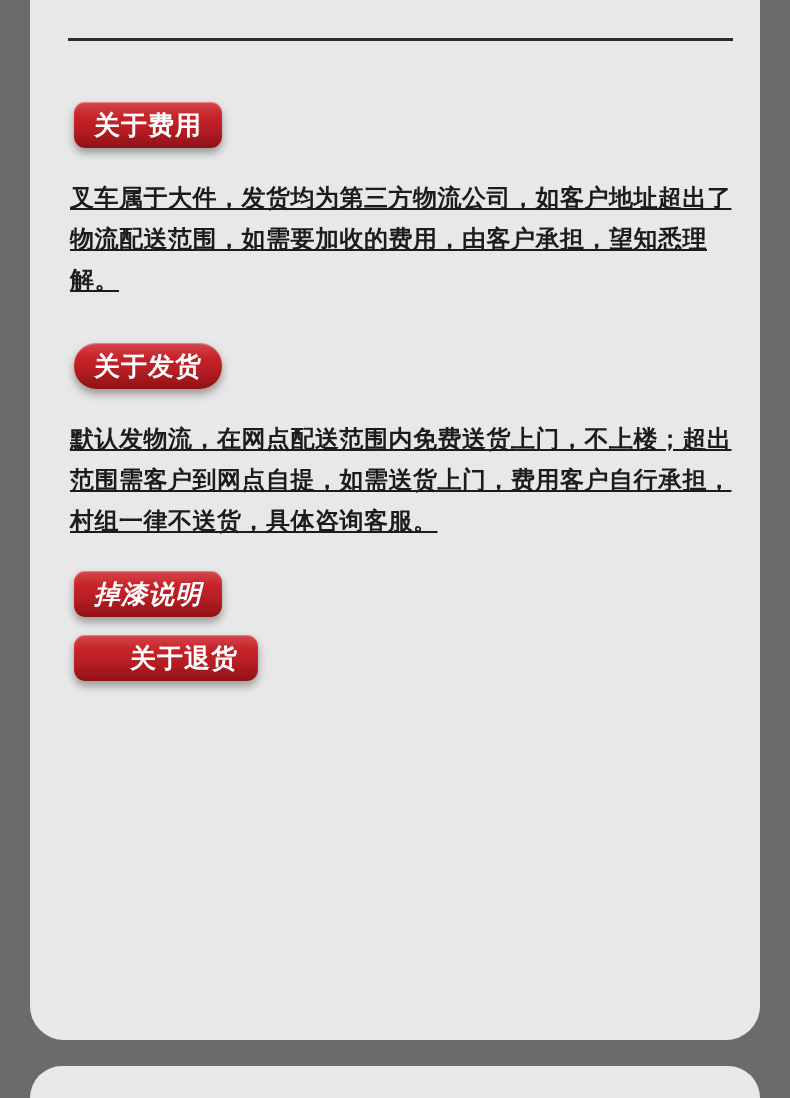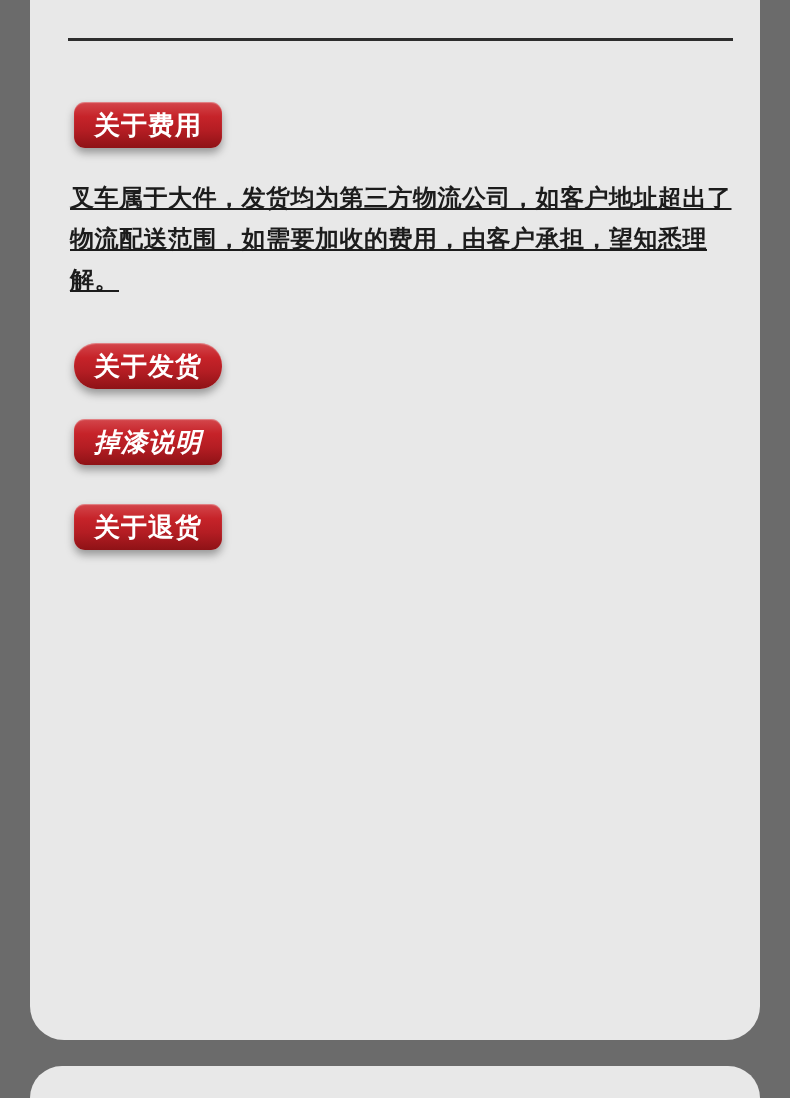--- a/index.html
+++ b/index.html
@@ -52,21 +52,21 @@
     font-weight: bold;
     font-size: 26px;
     letter-spacing: 1px;
     display: flex;
     align-items: center;
     justify-content: center;
   }
   .badge-1 { margin-top: 61px; }
   .badge-2 { margin-top: 43px; border-radius: 22px; }
   .badge-3 { margin-top: 30px; font-style: italic; }
-  .badge-4 { margin-top: 39px; }
+  .badge-4 { margin-top: 18px; padding-left: 36px; }
   .body-text {
     margin: 29px 26px 0 40px;
     font-size: 24px;
     line-height: 41px;
     font-weight: bold;
     color: #1c1c1c;
     letter-spacing: 0.5px;
     text-align: left;
     text-decoration: underline;
   }
@@ -80,20 +80,21 @@
 
     <div class="divider"></div>
 
     <div class="section">
       <div class="badge badge-1">关于费用</div>
       <p class="body-text">叉车属于大件，发货均为第三方物流公司，如客户地址超出了物流配送范围，如需要加收的费用，由客户承担，望知悉理解。</p>
     </div>
 
     <div class="section">
       <div class="badge badge-2">关于发货</div>
+      <p class="body-text">默认发物流，在网点配送范围内免费送货上门，不上楼；超出范围需客户到网点自提，如需送货上门，费用客户自行承担，村组一律不送货，具体咨询客服。</p>
     </div>
 
     <div class="section">
       <div class="badge badge-3">掉漆说明</div>
     </div>
 
     <div class="section">
       <div class="badge badge-4">关于退货</div>
     </div>
 

